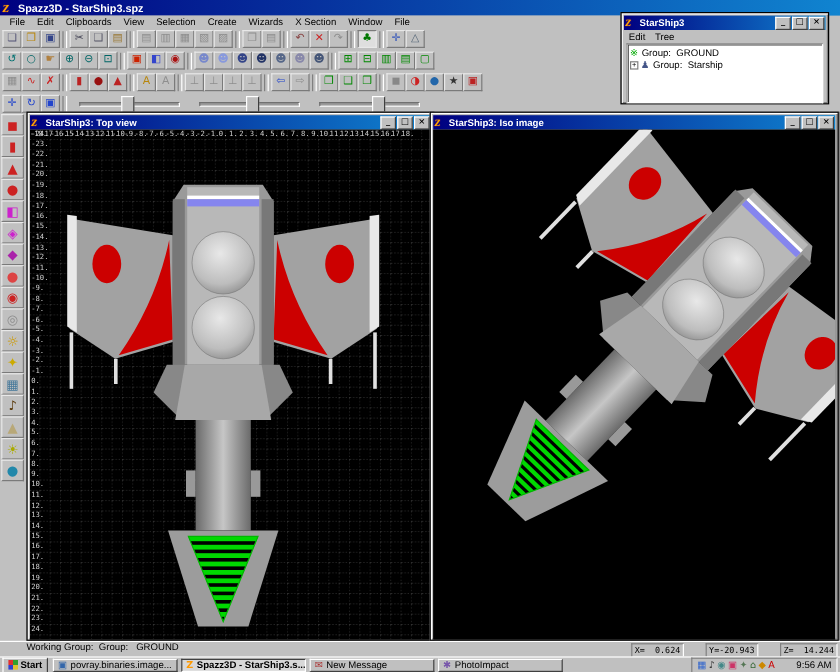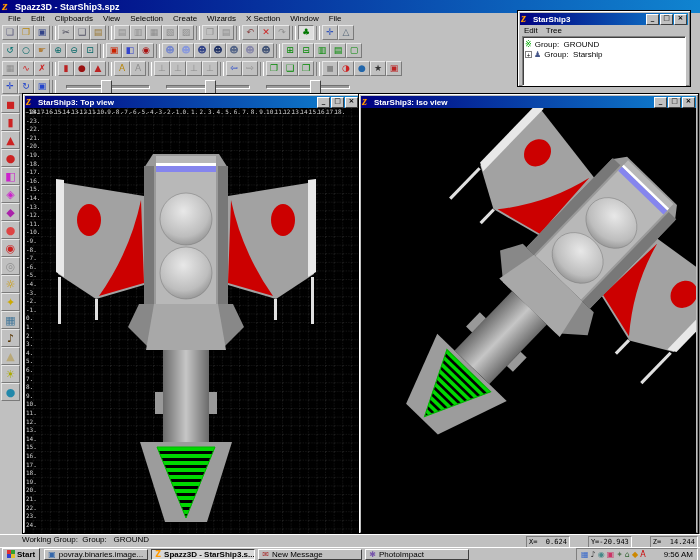--- a/index.html
+++ b/index.html
@@ -396,21 +396,21 @@
           <span class="vnum" style="top: 396.6px;">22.</span>
           <span class="vnum" style="top: 405.2px;">23.</span>
           <span class="vnum" style="top: 413.8px;">24.</span>
         </div>
     </div>
   </div>
 
   <div class="win" style="left:358px;top:93px;width:341px;height:441px;z-index:20">
     <div class="win-title">
       <span class="applogo">Z</span>
-      <span class="wt">StarShip3: Iso view</span>
+      <span class="wt">StarShip3: Iso image</span>
       <span class="wc">_</span>
       <span class="wc">□</span>
       <span class="wc">×</span>
     </div>
     <div class="viewport" style="width:335px;height:425px">
       <svg width="335" height="425" viewBox="0 0 335 425">
         <rect x="0" y="0" width="335" height="425" fill="#000"></rect>
         <use href="#ship-geo" transform="translate(176,192) rotate(44) scale(1.05,0.9) translate(-130,-186)"></use>
       </svg>
     </div>

